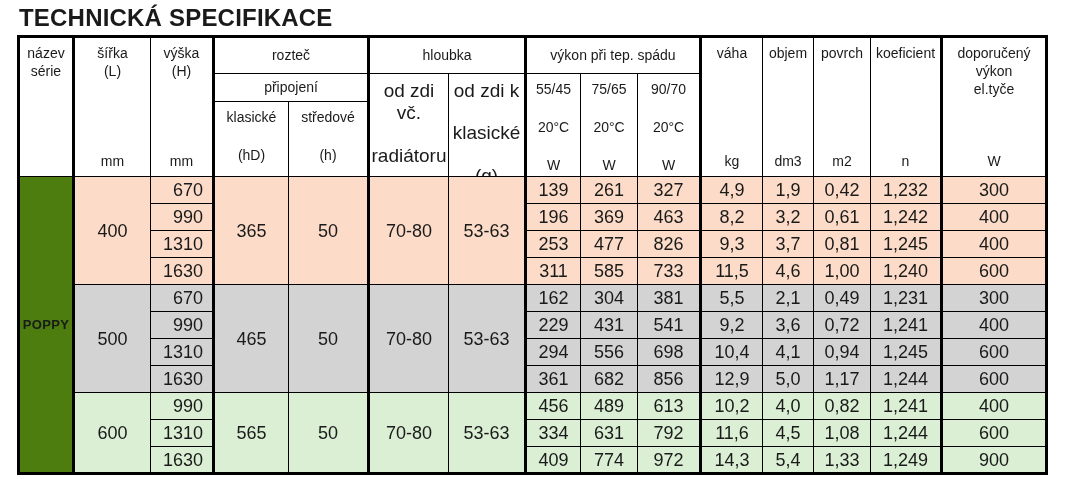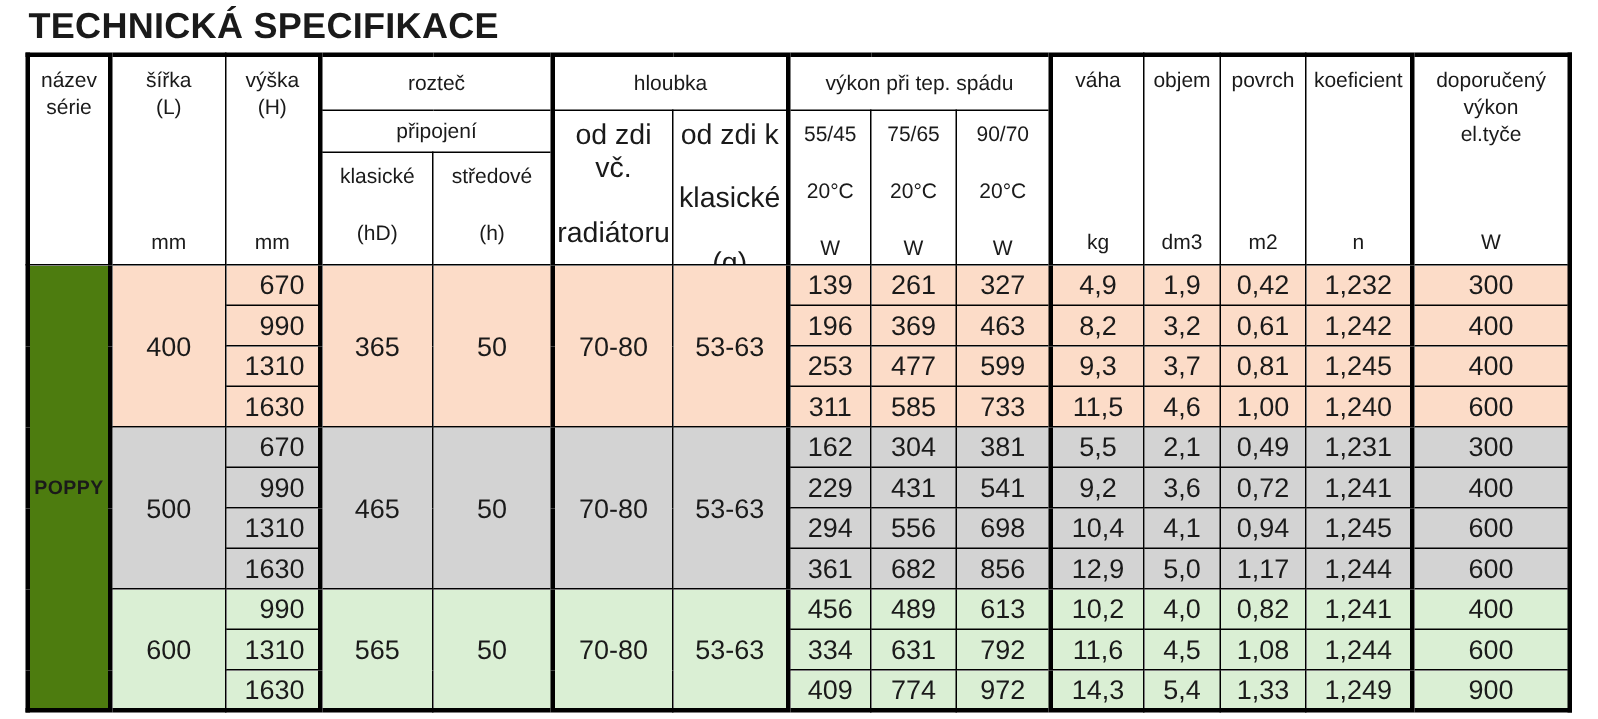--- a/index.html
+++ b/index.html
@@ -202,21 +202,21 @@
         <td class="bg-a">8,2</td>
         <td class="bg-a">3,2</td>
         <td class="bg-a">0,61</td>
         <td class="bg-a bt">1,242</td>
         <td class="bg-a">400</td>
       </tr>
       <tr>
         <td class="bg-a bt num-r">1310</td>
         <td class="bg-a">253</td>
         <td class="bg-a">477</td>
-        <td class="bg-a bt">599</td>
+        <td class="bg-a bt">826</td>
         <td class="bg-a">9,3</td>
         <td class="bg-a">3,7</td>
         <td class="bg-a">0,81</td>
         <td class="bg-a bt">1,245</td>
         <td class="bg-a">400</td>
       </tr>
       <tr>
         <td class="bg-a bt num-r">1630</td>
         <td class="bg-a">311</td>
         <td class="bg-a">585</td>

